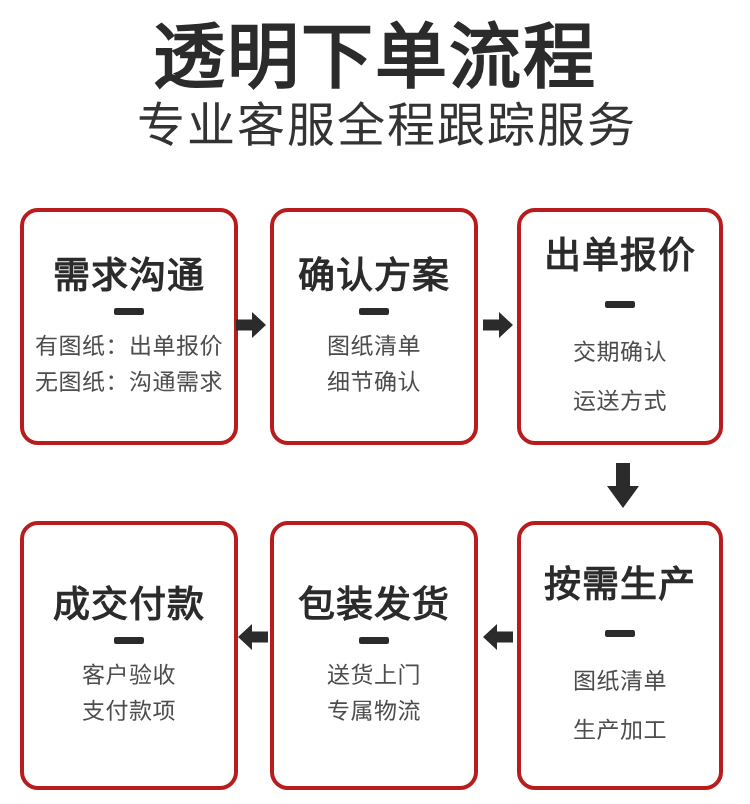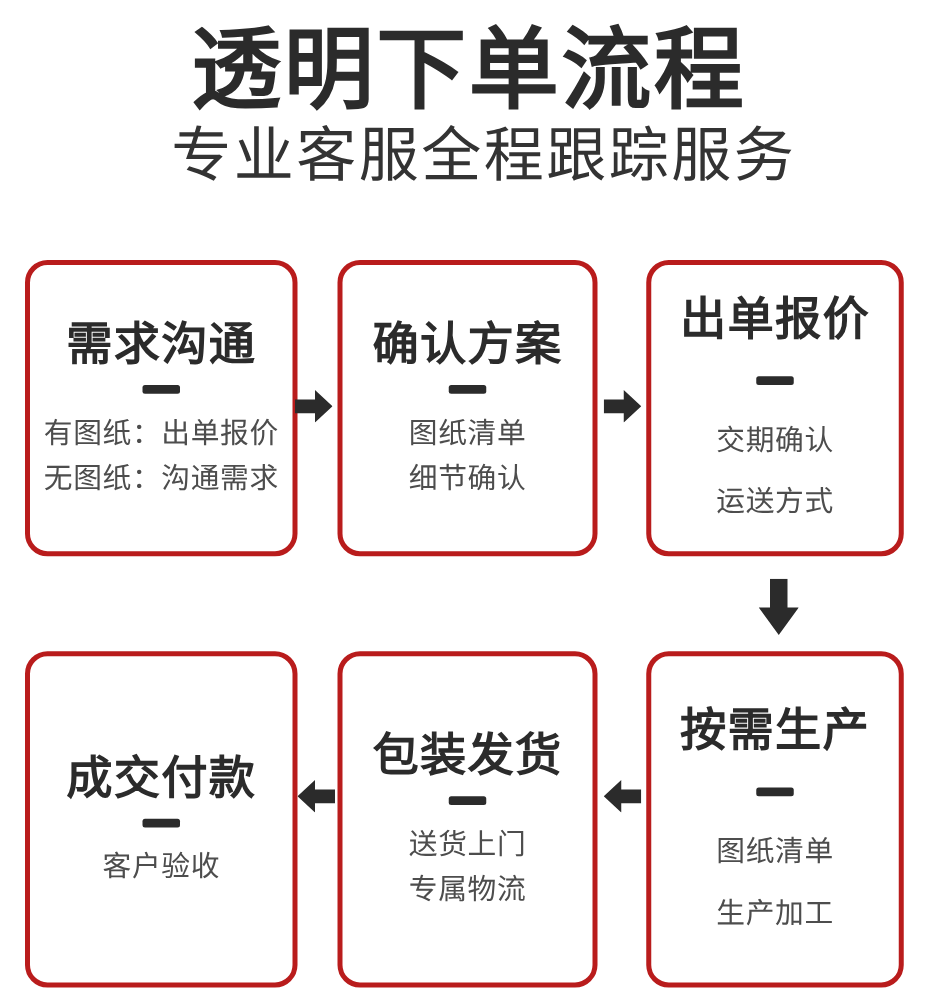--- a/index.html
+++ b/index.html
@@ -116,20 +116,21 @@
     <div class="box-title">出单报价</div>
     <div class="dash"></div>
     <div class="box-line">交期确认</div>
     <div class="box-line">运送方式</div>
   </div>
 
   <div class="step-box col1 row2">
     <div class="box-title">成交付款</div>
     <div class="dash"></div>
     <div class="box-line">客户验收</div>
+    <div class="box-line">支付款项</div>
   </div>
 
   <div class="step-box col2 row2">
     <div class="box-title">包装发货</div>
     <div class="dash"></div>
     <div class="box-line">送货上门</div>
     <div class="box-line">专属物流</div>
   </div>
 
   <div class="step-box col3 row2">

